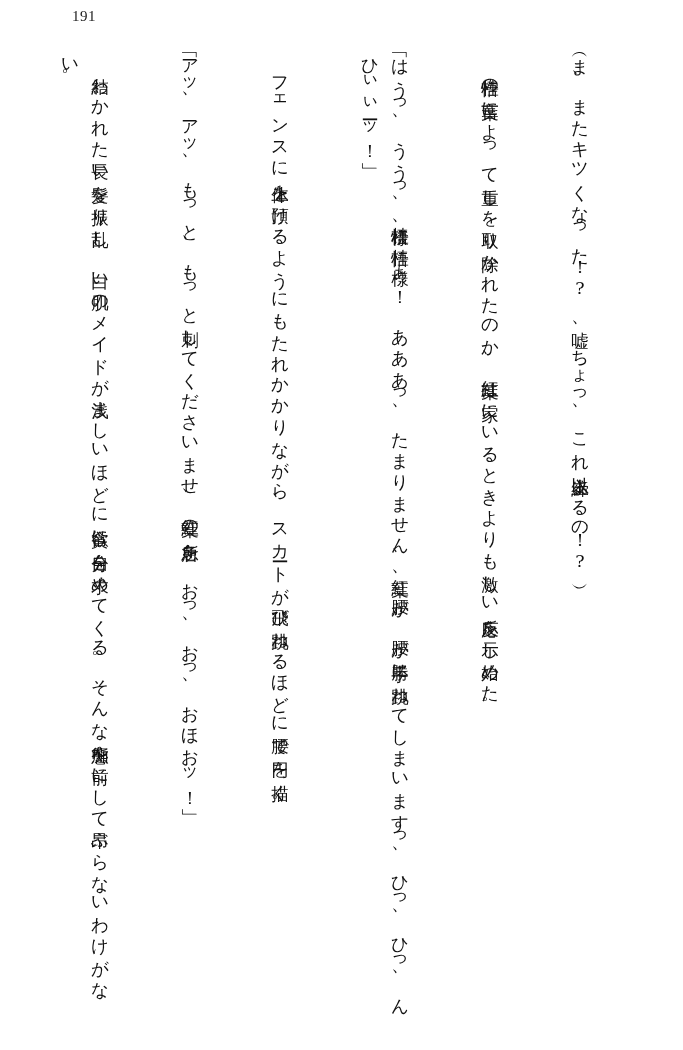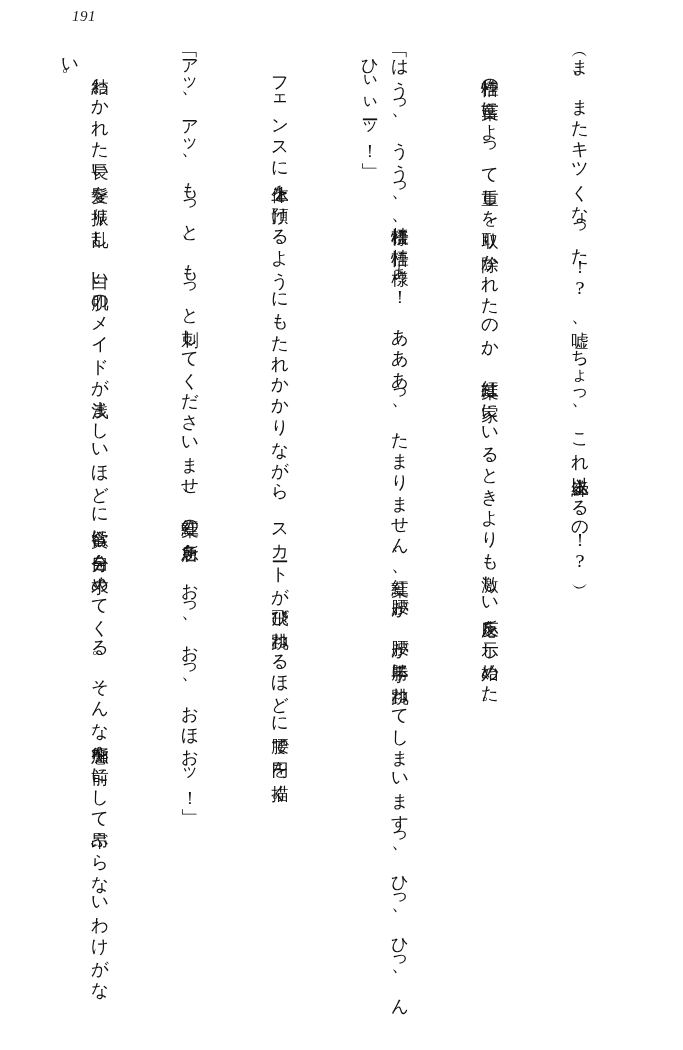--- a/index.html
+++ b/index.html
@@ -19,21 +19,20 @@
     position: relative;
     width: 683px;
     height: 1050px;
     box-sizing: border-box;
   }
   .page-number {
     position: absolute;
     top: 8px;
     left: 72px;
     font-size: 15px;
-    font-style: italic;
     font-family: "Liberation Serif", "DejaVu Serif", serif;
     color: #1a1a1a;
     letter-spacing: 0.5px;
   }
   .body-text {
     position: absolute;
     top: 46px;
     left: 30px;
     right: 28px;
     height: 980px;

